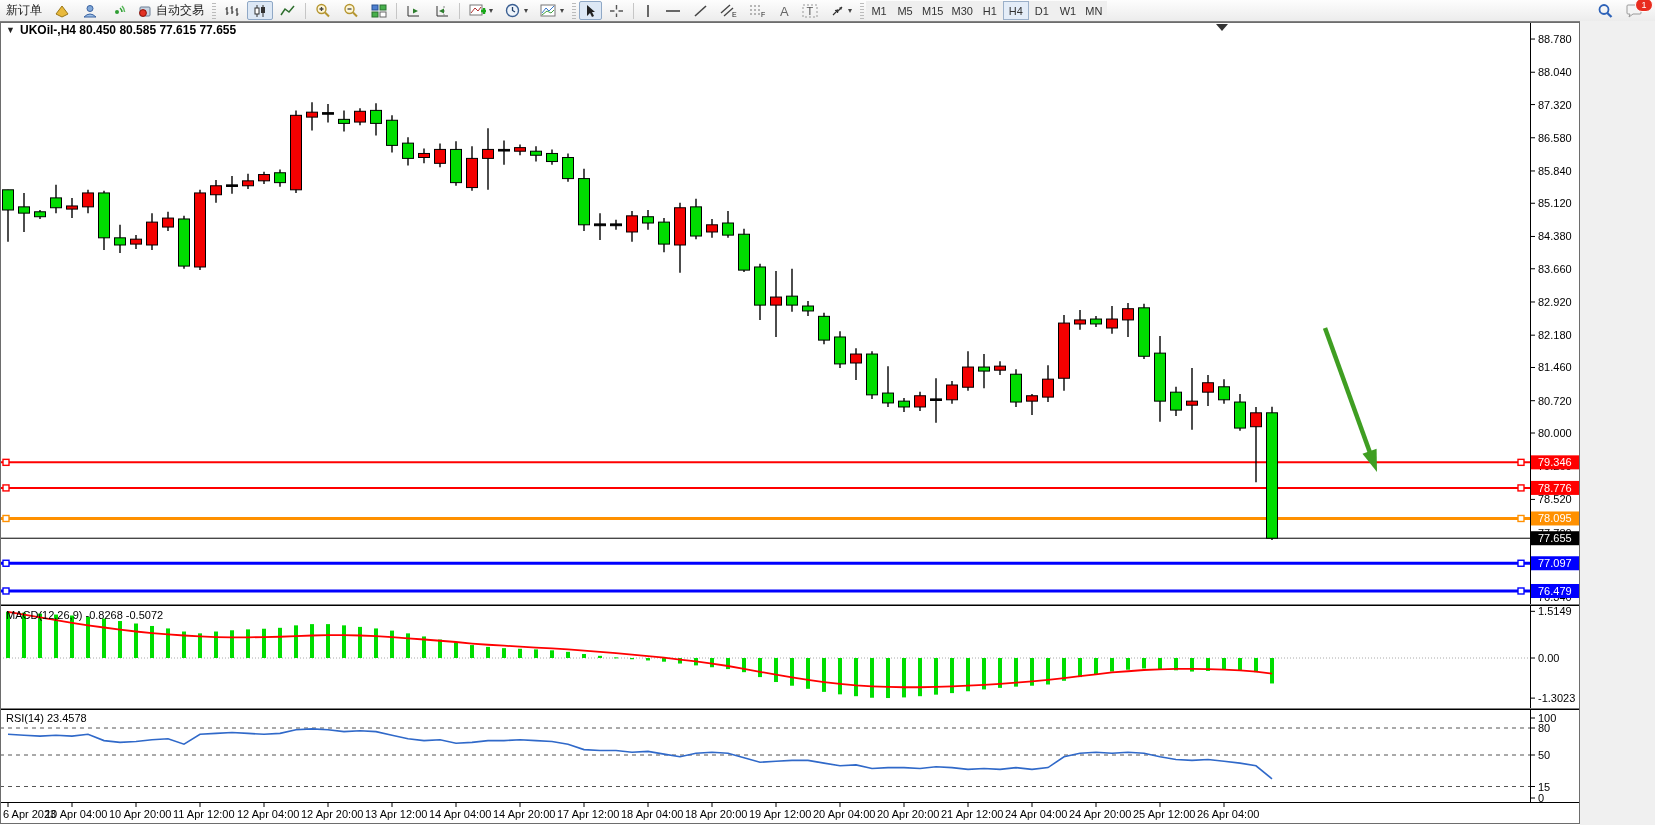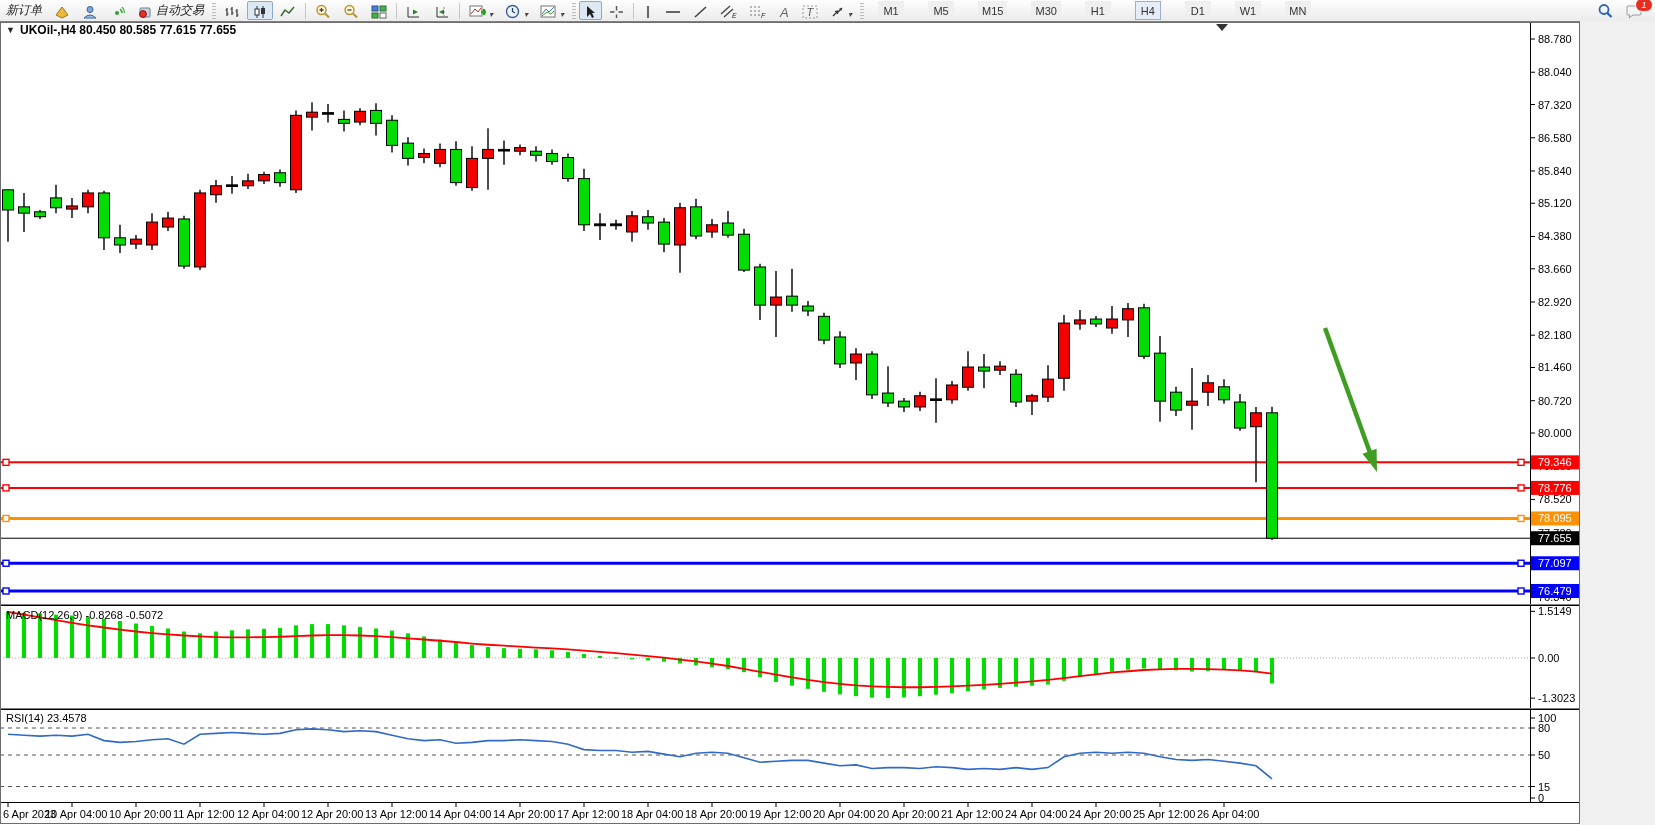--- a/index.html
+++ b/index.html
@@ -2,34 +2,34 @@
 <html><head>
 <meta charset="utf-8">
 <style>
   html,body{margin:0;padding:0;background:#f0f0f0;width:1655px;height:825px;overflow:hidden;
     font-family:"Liberation Sans",sans-serif;}
   .app{position:relative;width:1655px;height:825px;background:#f0f0f0;}
   
   .toolbar{position:absolute;left:0;top:0;width:1655px;height:21px;
     background:linear-gradient(#fdfdfd,#ececec);border-bottom:1px solid #cfcfcf;
     display:flex;align-items:center;font-size:12px;color:#222;}
-  .tb-btn{display:inline-flex;align-items:flex-end;gap:3px;height:19px;padding:0 4px;margin:0 1px;
+  .tb-btn{display:inline-flex;align-items:center;gap:3px;height:19px;padding:0 4px;margin:0 1px;
     border:1px solid transparent;border-radius:2px;background:transparent;cursor:default;
-    font-family:"Liberation Sans",sans-serif;font-size:12px;color:#222;font-style:italic;}
+    font-family:"Liberation Sans",sans-serif;font-size:12px;color:#222;}
   .tb-btn.pressed{border:1px solid #8fa8c6;background:#dde8f5;}
   .tb-sep{width:1px;height:16px;background:#c6c6c6;margin:0 3px;}
   .tb-grip{width:4px;height:16px;margin:0 2px;
     background:repeating-linear-gradient(180deg,#bbb 0 1px,transparent 1px 3px);}
   .tb-caret{font-size:8px;color:#444;line-height:1;}
   .tb-right{margin-left:auto;display:flex;align-items:center;margin-right:6px;}
   .badge{position:absolute;top:-4px;right:-6px;background:#e82c1e;color:#fff;border-radius:8px;
     min-width:12px;height:12px;font-size:9px;line-height:12px;text-align:center;padding:0 2px;
     border:1px solid #fff;}
   .tf-btn{display:inline-flex;align-items:center;justify-content:center;height:19px;min-width:26px;
-    padding:0 3px;border:1px solid transparent;font-size:11px;color:#333;margin:12px;}
+    padding:0 3px;border:1px solid transparent;font-size:11px;color:#333;margin:0;}
   .tf-btn.active{border:1px solid #9bb0c9;background:#e4edf8;text-align:right;}
   
   .chart-wrap{position:absolute;left:0;top:21px;width:1655px;height:804px;}
   svg text{font-family:"Liberation Sans",sans-serif;}
 </style>
 </head>
 <body>
 
 <div class="app">
 

